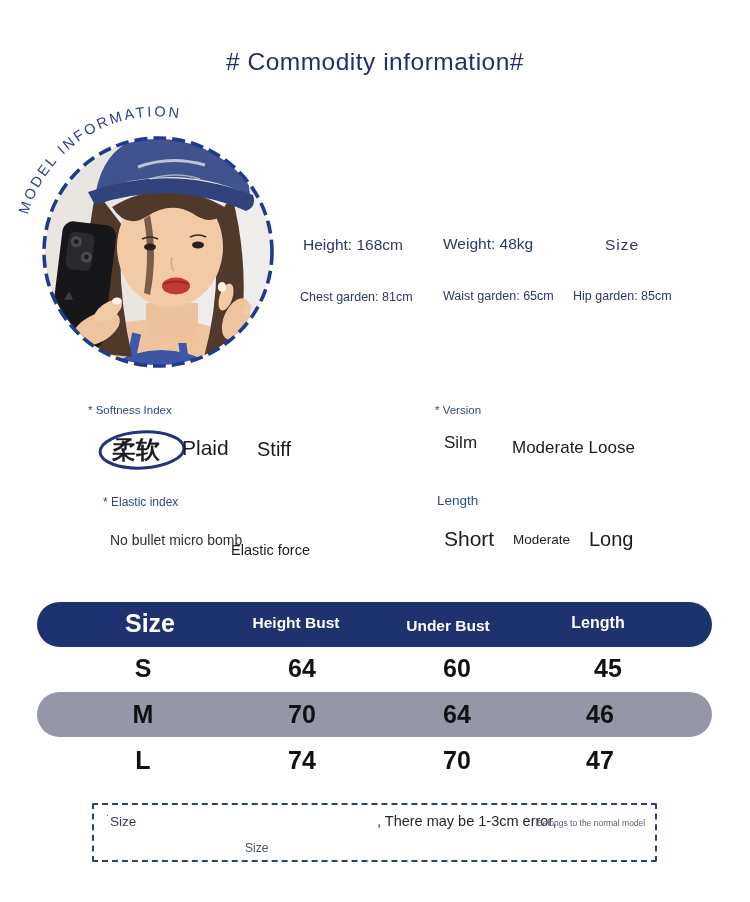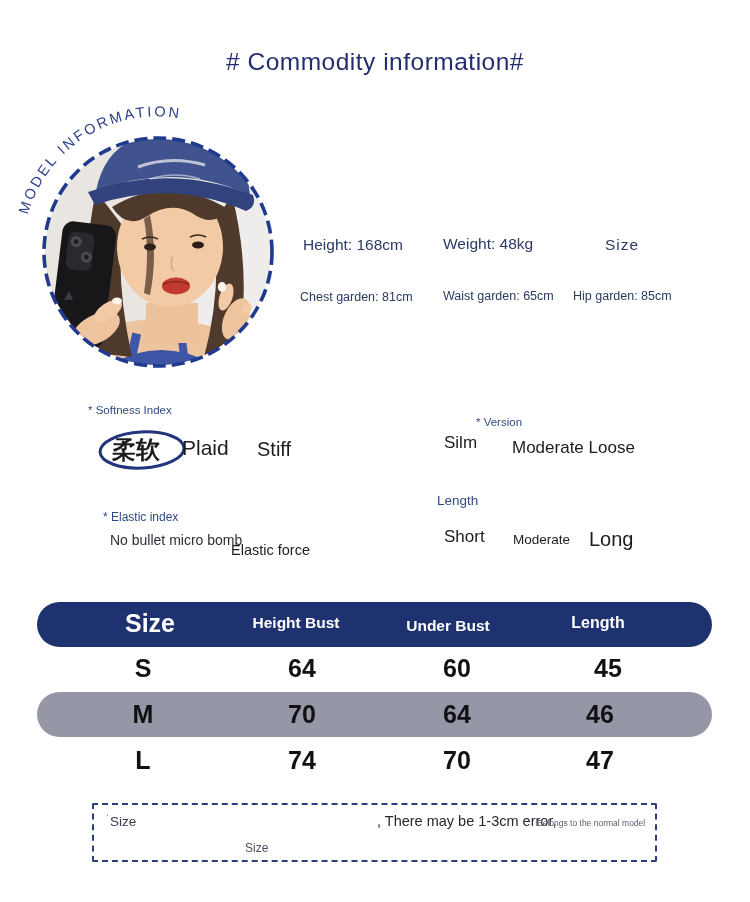--- a/index.html
+++ b/index.html
@@ -183,30 +183,30 @@
   <div class="meas small" style="left:573px; top:289px;">Hip garden: 85cm</div>
 
   <div class="sec-label" style="left:88px; top:404px;">* Softness Index</div>
   <div class="opt" style="left:112px; top:434px; font-size:24px; font-weight:bold;">柔软</div>
   <svg class="ellipse-mark" style="left:96px; top:428px;" width="92" height="44" viewBox="0 0 92 44">
     <ellipse cx="46" cy="22" rx="42" ry="18" fill="none" stroke="#22357c" stroke-width="3" transform="rotate(-3 46 22)"></ellipse>
   </svg>
   <div class="opt" style="left:182px; top:436px; font-size:21px;">Plaid</div>
   <div class="opt" style="left:257px; top:438px; font-size:20px;">Stiff</div>
 
-  <div class="sec-label" style="left:435px; top:416px;margin-left:41px;">* Version</div>
+  <div class="sec-label" style="left:435px; top:404px;">* Version</div>
   <div class="opt" style="left:444px; top:433px; font-size:17px;">Silm</div>
   <div class="opt" style="left:512px; top:438px; font-size:17px;">Moderate Loose</div>
 
-  <div class="sec-label" style="left:103px; top:495px; font-size:12px;margin-top:15px;">* Elastic index</div>
+  <div class="sec-label" style="left:103px; top:495px; font-size:12px;">* Elastic index</div>
   <div class="opt" style="left:110px; top:532px; font-size:14px; color:#2e2e36;">No bullet micro bomb</div>
   <div class="opt" style="left:231px; top:542px; font-size:14.5px;">Elastic force</div>
 
   <div class="sec-label" style="left:437px; top:493px; font-size:13.5px;">Length</div>
-  <div class="opt" style="left:444px; top:527px; font-size:17px;">Short</div>
+  <div class="opt" style="left:444px; top:527px; font-size:21px;">Short</div>
   <div class="opt" style="left:513px; top:532px; font-size:13.5px;">Moderate</div>
   <div class="opt" style="left:589px; top:528px; font-size:20px;">Long</div>
 
   <div class="tbl-header">
     <span class="hcell" style="left:113px; top:7px; font-size:25px;">Size</span>
     <span class="hcell" style="left:259px; top:12px; font-size:15.5px;">Height Bust</span>
     <span class="hcell" style="left:411px; top:15px; font-size:15.5px;">Under Bust</span>
     <span class="hcell" style="left:561px; top:12px; font-size:16px;">Length</span>
   </div>
 

